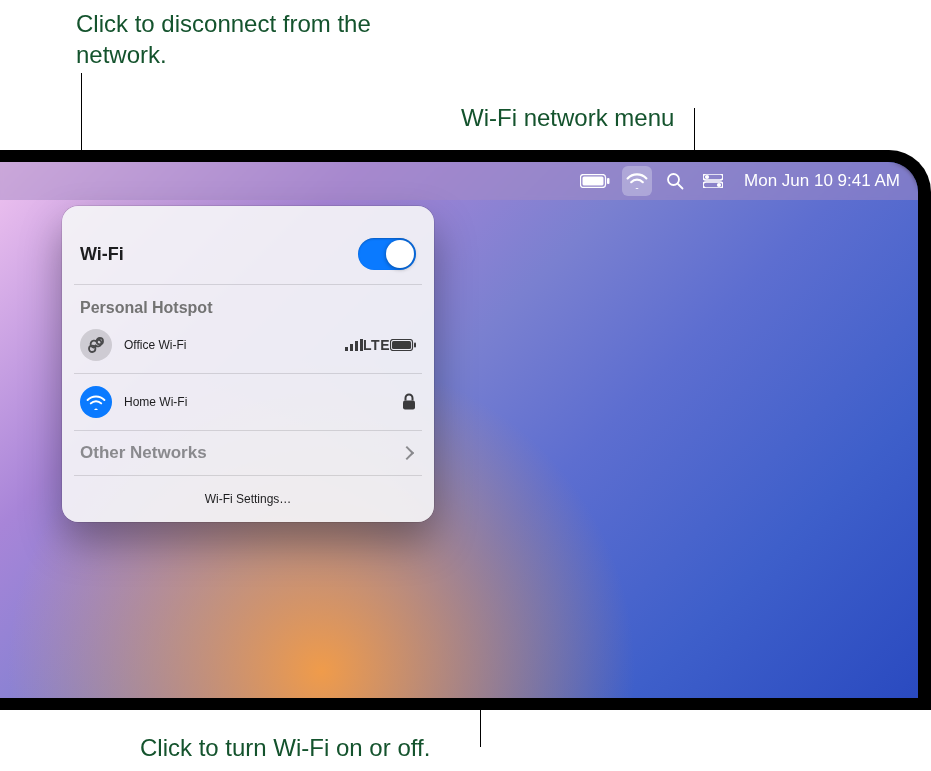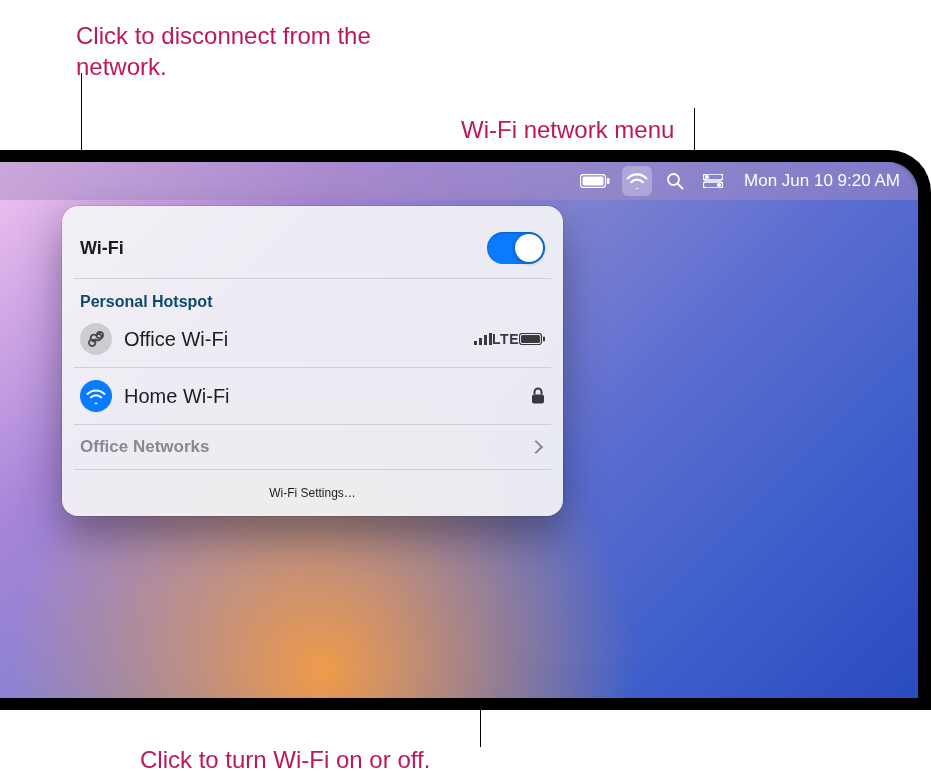--- a/index.html
+++ b/index.html
@@ -2,23 +2,22 @@
 <html><head>
 <meta charset="utf-8">
 <style>
   * { box-sizing: border-box; margin: 0; padding: 0; }
   html, body { width: 931px; height: 771px; overflow: hidden; font-family: -apple-system, "Helvetica Neue", Helvetica, Arial, sans-serif; background:#fff; }
 
   
   .callout {
     position: absolute;
     font-size: 24px;
-    color: #be185d;
+    color: #14532d;
     line-height: 1.3;
-    margin-top: 12px;
   }
   .callout-leader {
     position: absolute;
     background: #000;
   }
 
   
   .laptop-frame {
     position: absolute;
     left: 0;
@@ -74,59 +73,59 @@
   }
 
   
   .menubar svg { display:block; }
 
   
   .popover {
     position: absolute;
     top: 44px;
     left: 62px;
-    width: 501px;
+    width: 372px;
     background: rgba(244,244,246,0.92);
     border-radius: 16px;
     box-shadow: 0 0 0 0.5px rgba(0,0,0,0.2), 0 20px 40px rgba(0,0,0,0.35);
-    padding: 16px 0 4px;
+    padding: 22px 0 4px;
     font-size: 17px;
     color: #1d1d1f;
   }
   .popover-row {
     display: flex;
     align-items: center;
     padding: 8px 18px;
     gap: 12px;
   }
   .popover-header {
     font-size: 18px;
     font-weight: 700;
     padding: 10px 18px 10px;
   }
   .popover-section-title {
     font-size: 16px;
     font-weight: 700;
-    color: #0c4a6e;
+    color: #737373;
     padding: 10px 18px 4px;
   }
   .popover-divider {
     height: 1px;
     background: rgba(0,0,0,0.12);
     margin: 4px 12px;
   }
   .net-icon {
     width: 32px; height: 32px;
     border-radius: 50%;
     display: flex; align-items: center; justify-content: center;
     flex: 0 0 32px;
   }
   .net-icon.gray { background: rgba(0,0,0,0.14); }
   .net-icon.blue { background: #0a7aff; }
-  .net-label { flex: 1; font-size: 20px; }
+  .net-label { flex: 1; font-size: 12px; }
   .net-trailing { display:flex; align-items:center; gap:0; color:#3a3a3c; font-size:14px; font-weight:600; letter-spacing:0.5px; }
 
   
   .switch {
     position: relative;
     width: 58px; height: 32px;
     background: #0a7aff;
     border-radius: 16px;
     box-shadow: inset 0 1px 2px rgba(0,0,0,0.25);
   }
@@ -197,21 +196,21 @@
 
       <div class="menubar-item">
         <svg width="20" height="14" viewBox="0 0 20 14">
           <rect x="0" y="0" width="20" height="6" rx="3" fill="none" stroke="#fff" stroke-width="1.6"></rect>
           <circle cx="4" cy="3" r="2.1" fill="#fff"></circle>
           <rect x="0" y="8" width="20" height="6" rx="3" fill="none" stroke="#fff" stroke-width="1.6"></rect>
           <circle cx="16" cy="11" r="2.1" fill="#fff"></circle>
         </svg>
       </div>
 
-      <div class="menubar-item menubar-clock">Mon Jun 10  9:20 AM</div>
+      <div class="menubar-item menubar-clock">Mon Jun 10  9:41 AM</div>
     </div>
 
     <div class="popover">
 
       <div class="popover-row popover-header">
         <span style="flex:1">Wi-Fi</span>
         <div class="switch">
           <div class="knob"></div>
         </div>
       </div>
@@ -261,21 +260,21 @@
           <svg width="14" height="18" viewBox="0 0 14 18">
             <rect x="1" y="7.5" width="12" height="9" rx="2" fill="#3a3a3c"></rect>
             <path d="M3.5 7.5 v-2.5 a3.5 3.5 0 0 1 7 0 v2.5" fill="none" stroke="#3a3a3c" stroke-width="2"></path>
           </svg>
         </div>
       </div>
 
       <div class="popover-divider"></div>
 
       <div class="popover-row" style="font-weight:700; color:#8a8a8e;">
-        <span style="flex:1">Office Networks</span>
+        <span style="flex:1">Other Networks</span>
         <div class="chevron"></div>
       </div>
 
       <div class="popover-divider"></div>
 
       <div class="footer-link">Wi-Fi Settings…</div>
     </div>
 
   </div>
 </div>

